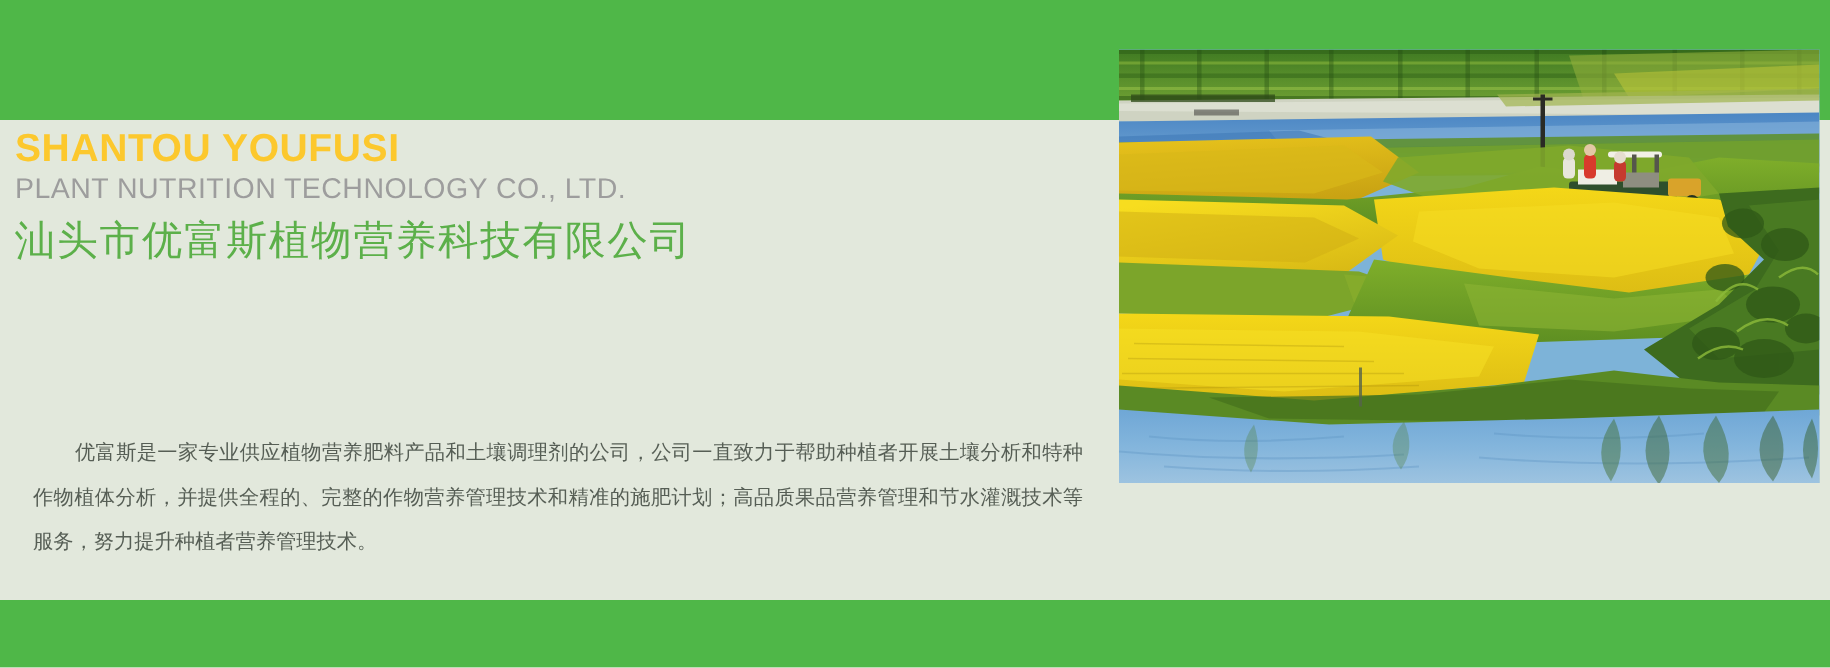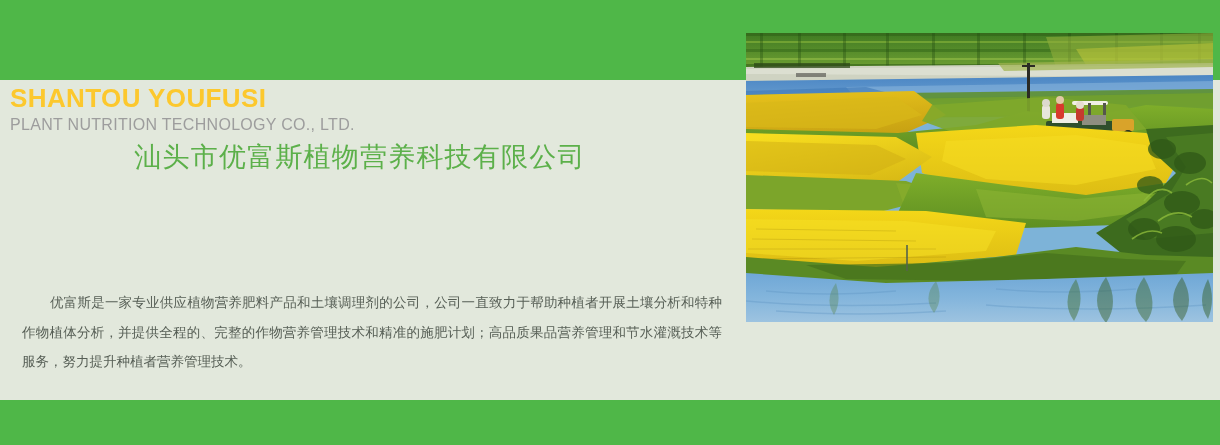--- a/index.html
+++ b/index.html
@@ -47,37 +47,36 @@
   .brand-en {
     font-size: 26px;
     font-weight: bold;
     color: #fcc82d;
     letter-spacing: 0.4px;
     line-height: 1.08;
     margin: 0;
     white-space: nowrap;
   }
   .brand-sub {
-    font-size: 16px;
+    font-size: 19px;
     font-weight: normal;
     color: #9d9d9d;
     letter-spacing: 0.3px;
     line-height: 1.25;
     margin: 3px 0 0 0;
     white-space: nowrap;
   }
   .brand-cn {
     font-size: 27px;
     color: #5cb04a;
     letter-spacing: 1.2px;
     line-height: 1.25;
     margin: 5px 0 0 0;
     white-space: nowrap;
     font-family: "DejaVu Sans", "Liberation Sans", sans-serif;
-    text-align: center;
   }
 
   .intro {
     position: absolute;
     left: 10px;
     top: 276px;
     width: 700px;
     margin: 12px;
     font-size: 13.5px;
     color: #565e55;

